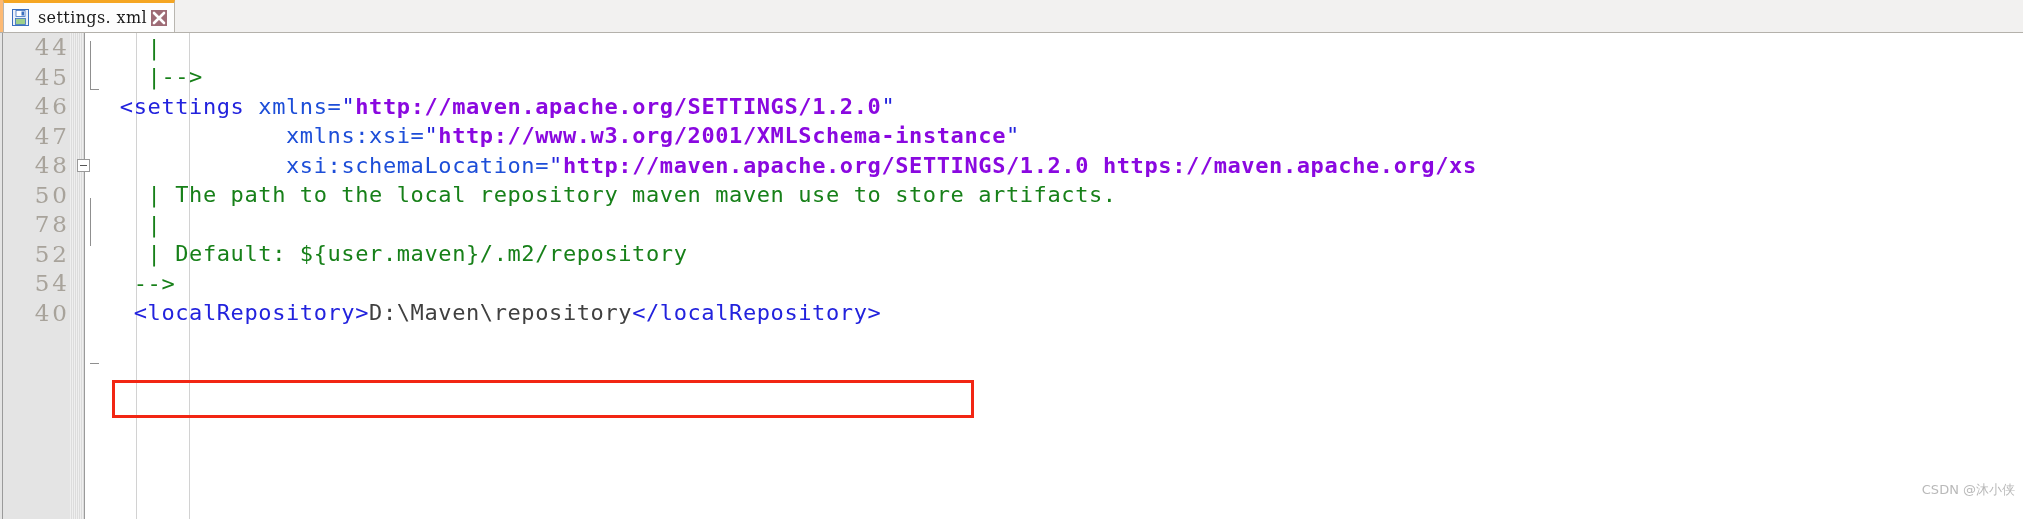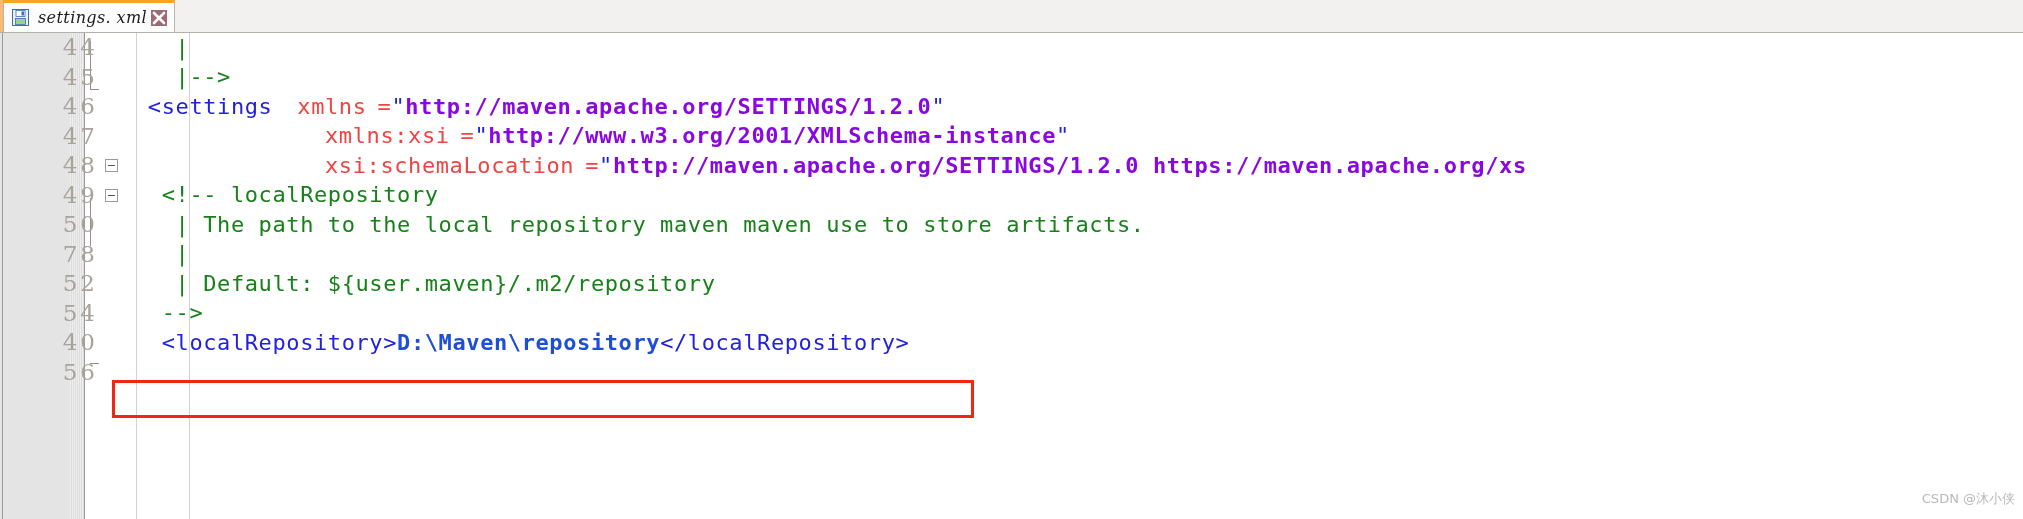--- a/index.html
+++ b/index.html
@@ -22,21 +22,20 @@
     box-sizing: border-box;
   }
 
   
   .tabbar {
     position: relative;
     height: 33px;
     background: #fdba74;
     border-bottom: 1px solid #b4b1ab;
     box-sizing: border-box;
-    font-style: italic;
   }
   .tab {
     position: absolute;
     left: 3px;
     top: 0px;
     height: 32px;
     display: flex;
     align-items: center;
     background: #fdfdfd;
     border-left: 1px solid #b9b6b0;
@@ -112,21 +111,21 @@
     position: absolute;
     left: 84px; top: 0; bottom: 0;
     width: 12px;
     background: #ffffff;
     border-left: 1px solid #9a9a9a;
     box-sizing: border-box;
   }
 
   .lines {
     position: absolute;
-    left: 0; top: 0; right: 0; bottom: 0; padding-left: 28px;
+    left: 0; top: 0; right: 0; bottom: 0;
   }
   .line {
     position: relative;
     height: 29.5px;
     display: flex;
     align-items: center;
   }
   .lineno {
     width: 70px;
     text-align: right;
@@ -192,39 +191,39 @@
     position: absolute;
     width: 1px;
     background: #d2d2d2;
     top: 0;
     bottom: 0;
   }
 
   
   .c-comment { color: #178019; }
   .c-tag     { color: #2222dd; }
-  .c-attr    { color: #ef4444; margin-left: 11px; }
+  .c-attr    { color: #1d4ed8; }
   .c-link    { color: #8a08e0; font-weight: bold; }
   .c-str     { color: #2222dd; }
-  .c-text    { color: #1d4ed8; font-weight: bold; text-align: right; }
+  .c-text    { color: #404040; font-weight: normal; text-align: right; }
   .c-plain   { color: #000000; }
 
   
   .redbox {
     position: absolute;
     border: 3px solid #f22613;
     box-sizing: border-box;
     pointer-events: none;
     z-index: 5;
   }
 
   .watermark {
     position: absolute;
     right: 8px;
-    bottom: 11px;
+    bottom: 20px;
     font-family: "DejaVu Sans", sans-serif;
     font-size: 13px;
     color: #b9b9b9;
     white-space: nowrap;
     user-select: none;
   }
 </style>
 </head>
 <body>
 
@@ -289,27 +288,20 @@
           <span class="code"><span class="c-plain">             </span><span class="c-attr">xmlns:xsi</span><span class="c-attr">=</span><span class="c-str">"</span><span class="c-link">http://www.w3.org/2001/XMLSchema-instance</span><span class="c-str">"</span></span>
         </div>
         <div class="line">
           <span class="lineno">48</span>
           <span class="fold">
             <span class="fold-box"></span>
           </span>
           <span class="code"><span class="c-plain">             </span><span class="c-attr">xsi:schemaLocation</span><span class="c-attr">=</span><span class="c-str">"</span><span class="c-link">http://maven.apache.org/SETTINGS/1.2.0</span><span class="c-plain"> </span><span class="c-link">https://maven.apache.org/xs</span></span>
         </div>
         <div class="line">
-          <span class="lineno">49</span>
-          <span class="fold">
-            <span class="fold-box"></span>
-          </span>
-          <span class="code"><span class="c-comment">  &lt;!-- localRepository</span></span>
-        </div>
-        <div class="line">
           <span class="lineno">50</span>
           <span class="fold"></span>
           <span class="code"><span class="c-comment">   | The path to the local repository maven maven use to store artifacts.</span></span>
         </div>
         <div class="line">
           <span class="lineno">78</span>
           <span class="fold"></span>
           <span class="code"><span class="c-comment">   |</span></span>
         </div>
         <div class="line">
@@ -319,25 +311,20 @@
         </div>
         <div class="line">
           <span class="lineno">54</span>
           <span class="fold"></span>
           <span class="code"><span class="c-comment">  --&gt;</span></span>
         </div>
         <div class="line">
           <span class="lineno">40</span>
           <span class="fold"></span>
           <span class="code"><span class="c-tag">  &lt;localRepository&gt;</span><span class="c-text">D:\Maven\repository</span><span class="c-tag">&lt;/localRepository&gt;</span></span>
-        </div>
-        <div class="line">
-          <span class="lineno">56</span>
-          <span class="fold"></span>
-          <span class="code"></span>
         </div>
       </div>
 
     <div class="redbox" style="left:112px; top:347px; width:862px; height:38px;"></div>
 
     <div class="watermark">CSDN @沐小侠</div>
   </div>
 </div>
 
 </body></html>

